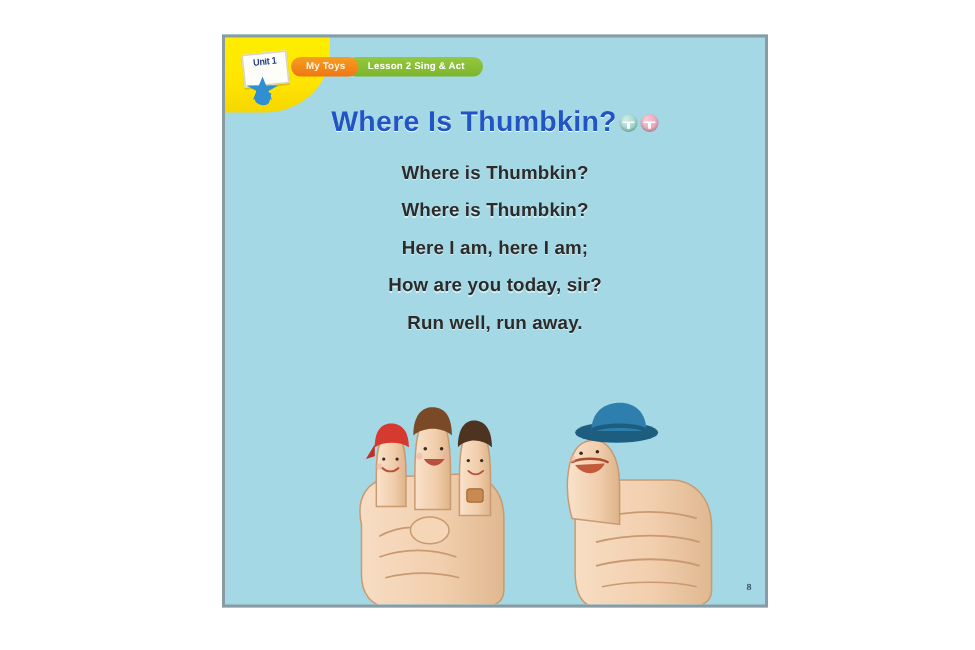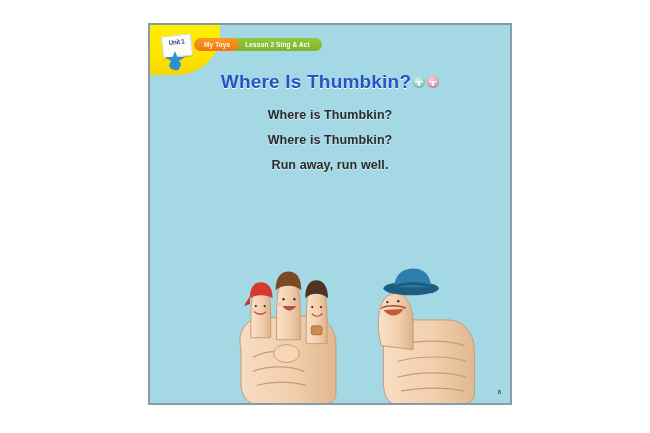--- a/index.html
+++ b/index.html
@@ -135,21 +135,23 @@
 
     <div class="title-row">
       <div class="title">Where Is Thumbkin?</div>
       <div class="audio-ico a"></div>
       <div class="audio-ico b"></div>
     </div>
 
     <div class="lyrics">
       <div class="lyric-line">Where is Thumbkin?</div>
       <div class="lyric-line">Where is Thumbkin?</div>
-      <div class="lyric-line">Run away, run well.</div>
+      <div class="lyric-line">Here I am, here I am;</div>
+      <div class="lyric-line">How are you today, sir?</div>
+      <div class="lyric-line">Run well, run away.</div>
     </div>
 
     <svg class="art" viewBox="0 0 364 150" preserveAspectRatio="xMidYMax meet">
       <defs>
         <linearGradient id="skin" x1="0" y1="0" x2="1" y2="0">
           <stop offset="0%" stop-color="#f7ddc3"></stop>
           <stop offset="55%" stop-color="#f2cfae"></stop>
           <stop offset="100%" stop-color="#e0b890"></stop>
         </linearGradient>
         <linearGradient id="skin2" x1="0" y1="0" x2="1" y2="0">

